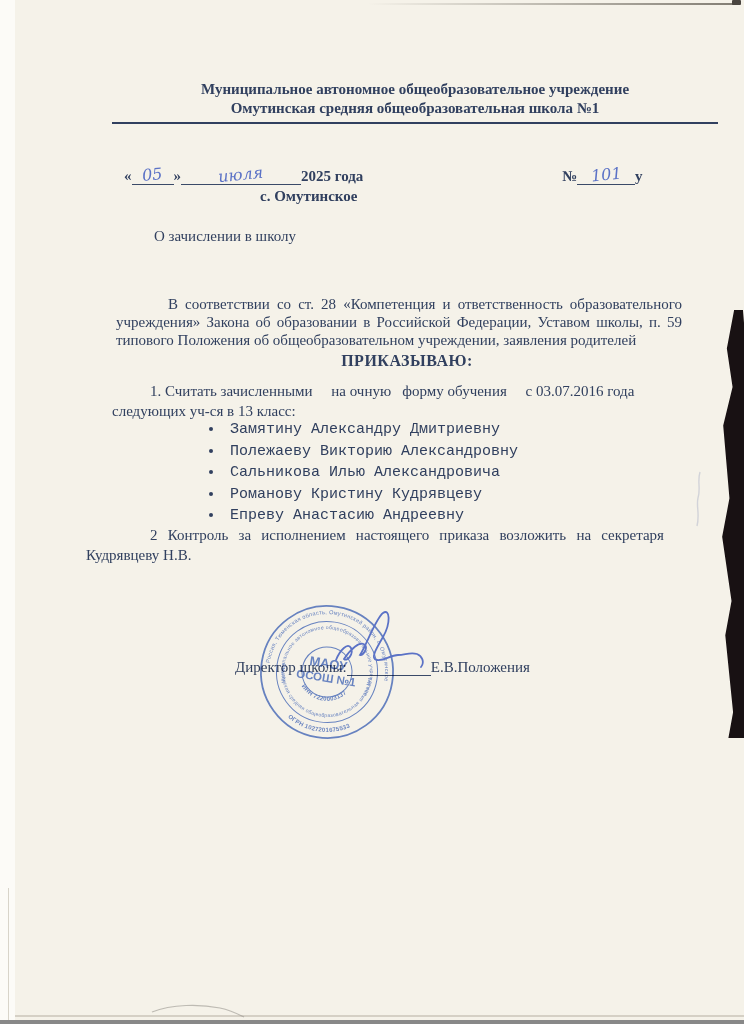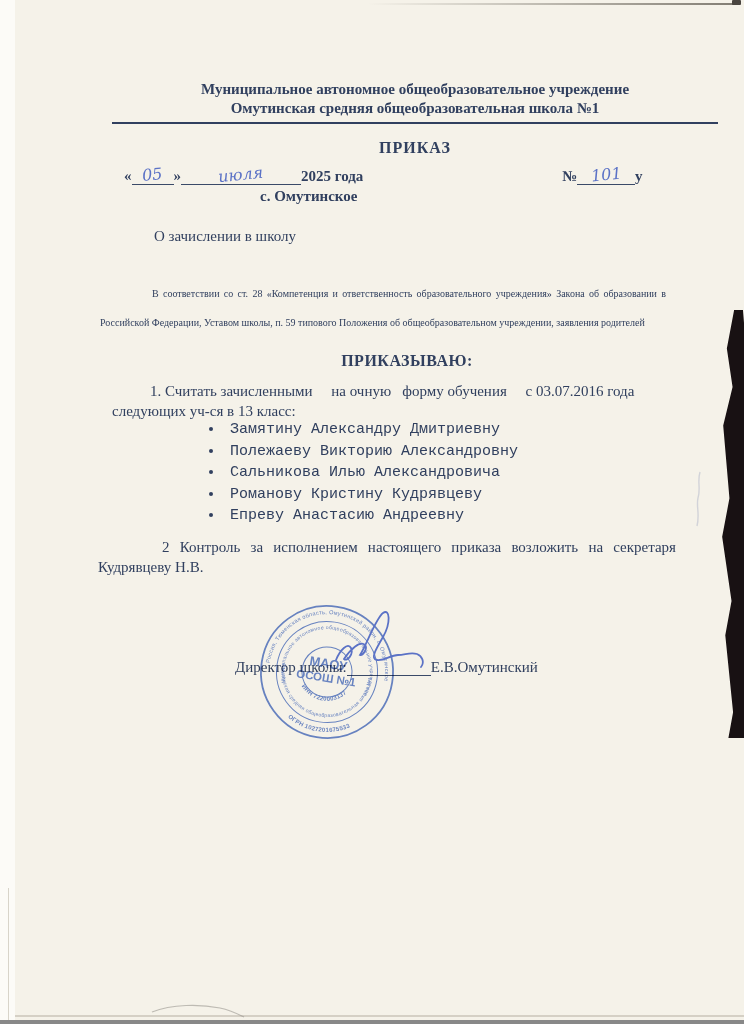--- a/index.html
+++ b/index.html
@@ -36,30 +36,30 @@
   .blank.day{width:42px;}
   .blank.month{width:120px;}
   .blank.num{width:58px;}
   .hand{
     font-family:"DejaVu Serif",serif;font-style:italic;font-weight:normal;
     color:var(--pen,#5b72c6);display:inline-block;transform:rotate(-6deg);font-size:16px;
   }
   .place{position:absolute;left:260px;top:188px;font-size:15px;font-weight:bold;}
   
   .subject{position:absolute;left:154px;top:228px;font-size:15px;}
-  .preamble{position:absolute;left:100px;top:279px;width:566px;margin:0;
-    font-size:10px;line-height:29px;text-align:justify;text-indent:52px;}
+  .preamble{position:absolute;left:100px;top:279px;width:566px;margin:16px;
+    font-size:15px;line-height:18px;text-align:justify;text-indent:52px;}
   .resolution{position:absolute;left:104px;top:352px;width:606px;text-align:center;
     font-weight:bold;font-size:16px;letter-spacing:.5px;}
   .item1{position:absolute;left:112px;top:382px;width:560px;font-size:15px;line-height:19.5px;}
   .item1 .l1{white-space:pre;text-indent:38px;}
   .students{position:absolute;left:196px;top:419px;margin:0;padding:0 0 0 28px;
     font-size:15px;line-height:21.6px;list-style:disc;}
   .students li{padding-left:6px;font-family:Liberation Mono, monospace;}
-  .item2{position:absolute;left:86px;top:525px;width:578px;margin:12px;
+  .item2{position:absolute;left:86px;top:525px;width:578px;margin:0;
     font-size:15px;line-height:20px;text-align:justify;text-indent:64px;}
   
   .sigrow{position:absolute;left:235px;top:659px;font-size:15px;white-space:nowrap;z-index:2;}
   .sigline{display:inline-block;width:84px;border-bottom:1.4px solid #3a4a68;height:16px;vertical-align:bottom;}
   .signature-svg{position:absolute;left:330px;top:606px;z-index:6;}
   
   .stamp{position:absolute;left:242px;top:587px;width:170px;height:170px;
     transform:rotate(9deg);opacity:.82;mix-blend-mode:multiply;z-index:4;}
   .stamp circle{fill:none;stroke:var(--stamp,#4a6fc8);}
   .ring-text{font-family:"Liberation Sans","DejaVu Sans",sans-serif;
@@ -90,21 +90,20 @@
   <svg class="pencil-mark" width="100" height="22" viewBox="0 0 100 22">
     <path d="M4,16 C24,8 52,8 72,12 C82,14 90,18 96,21" fill="none" stroke="#9a968f" stroke-width="1.2" opacity=".6"></path>
   </svg>
 
   <div class="letterhead">
     <div>Муниципальное автономное общеобразовательное учреждение</div>
     <div>Омутинская средняя общеобразовательная школа №1</div>
     <div class="rule"></div>
   </div>
 
-  <div class="doc-title">ПРИКАЗ</div>
 
   <div class="dateline"><span>«</span><span class="blank day"><span class="hand">05</span></span><span>»</span><span class="blank month"><span class="hand">июля</span></span><span>2025 года</span></div>
 
   <div class="numline"><span>№</span><span class="blank num"><span class="hand">101</span></span><span>у</span></div>
 
   <div class="place">с. Омутинское</div>
 
   <div class="subject">О зачислении в школу</div>
 
   <p class="preamble">В соответствии со ст. 28 «Компетенция и ответственность образовательного учреждения» Закона об образовании в Российской Федерации, Уставом школы, п. 59 типового Положения об общеобразовательном учреждении, заявления родителей</p>
@@ -119,21 +118,21 @@
   <ul class="students">
     <li>Замятину Александру Дмитриевну</li>
     <li>Полежаеву Викторию Александровну</li>
     <li>Сальникова Илью Александровича</li>
     <li>Романову Кристину Кудрявцеву</li>
     <li>Епреву Анастасию Андреевну</li>
   </ul>
 
   <p class="item2">2 Контроль за исполнением настоящего приказа возложить на секретаря Кудрявцеву Н.В.</p>
 
-  <div class="sigrow"><span>Директор школы:</span><span class="sigline"></span><span>Е.В.Омутинский</span></div>
+  <div class="sigrow"><span>Директор школы:</span><span class="sigline"></span><span>Е.В.Положения</span></div>
 
   <svg class="signature-svg" width="106" height="72" viewBox="0 0 106 72">
     <path d="M6,54 C10,44 18,36 21,42 C24,48 17,56 14,53 C20,44 30,34 35,39 C38,42 33,50 30,49 C36,40 46,12 53,7 C60,2 61,17 53,31 C46,43 40,53 47,54 C55,55 60,49 68,49 C75,49 80,46 87,48 C92,50 95,56 91,61" fill="none" stroke="var(--pen,#5b72c6)" stroke-width="1.8" stroke-linecap="round"></path>
   </svg>
 
   <div class="stamp">
     <svg width="170" height="170" viewBox="0 0 170 170">
       <defs>
         <path id="arc-outer-top" d="M 32.4,109.5 A 58,58 0 1 1 137.6,109.5"></path>
         <path id="arc-ogrn" d="M 28.6,64.5 A 60,60 0 1 0 141.4,64.5"></path>

